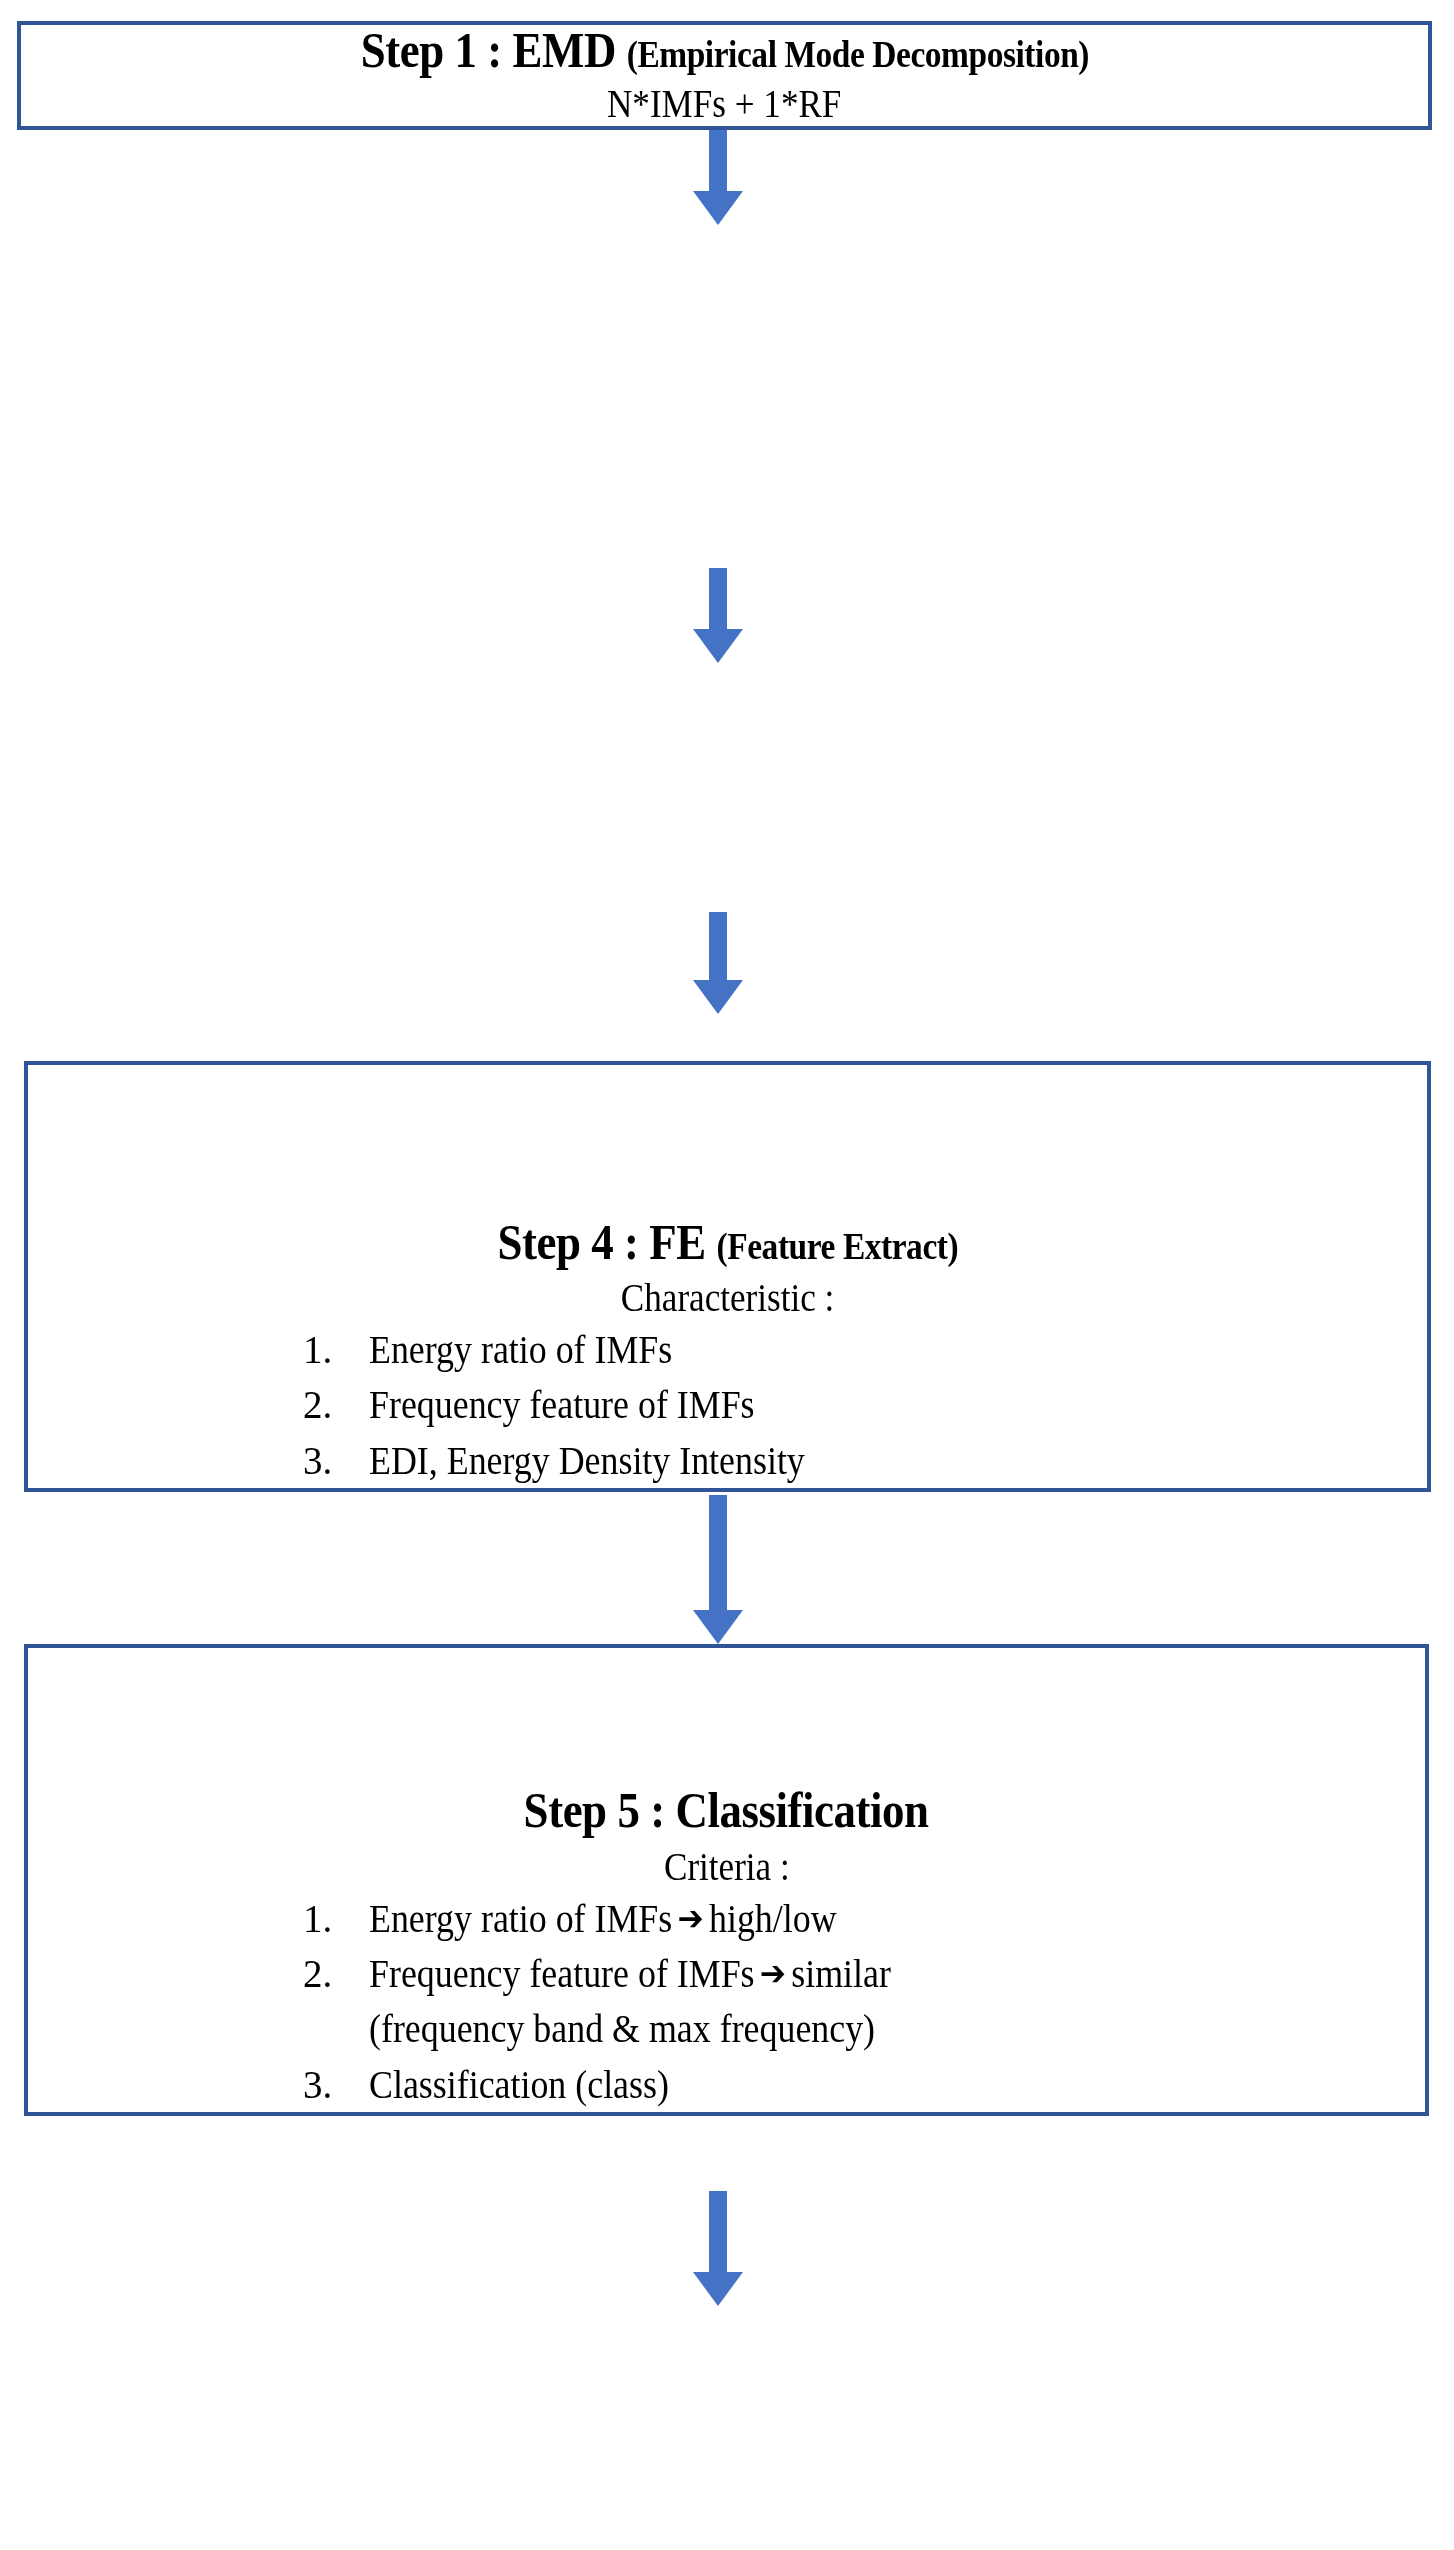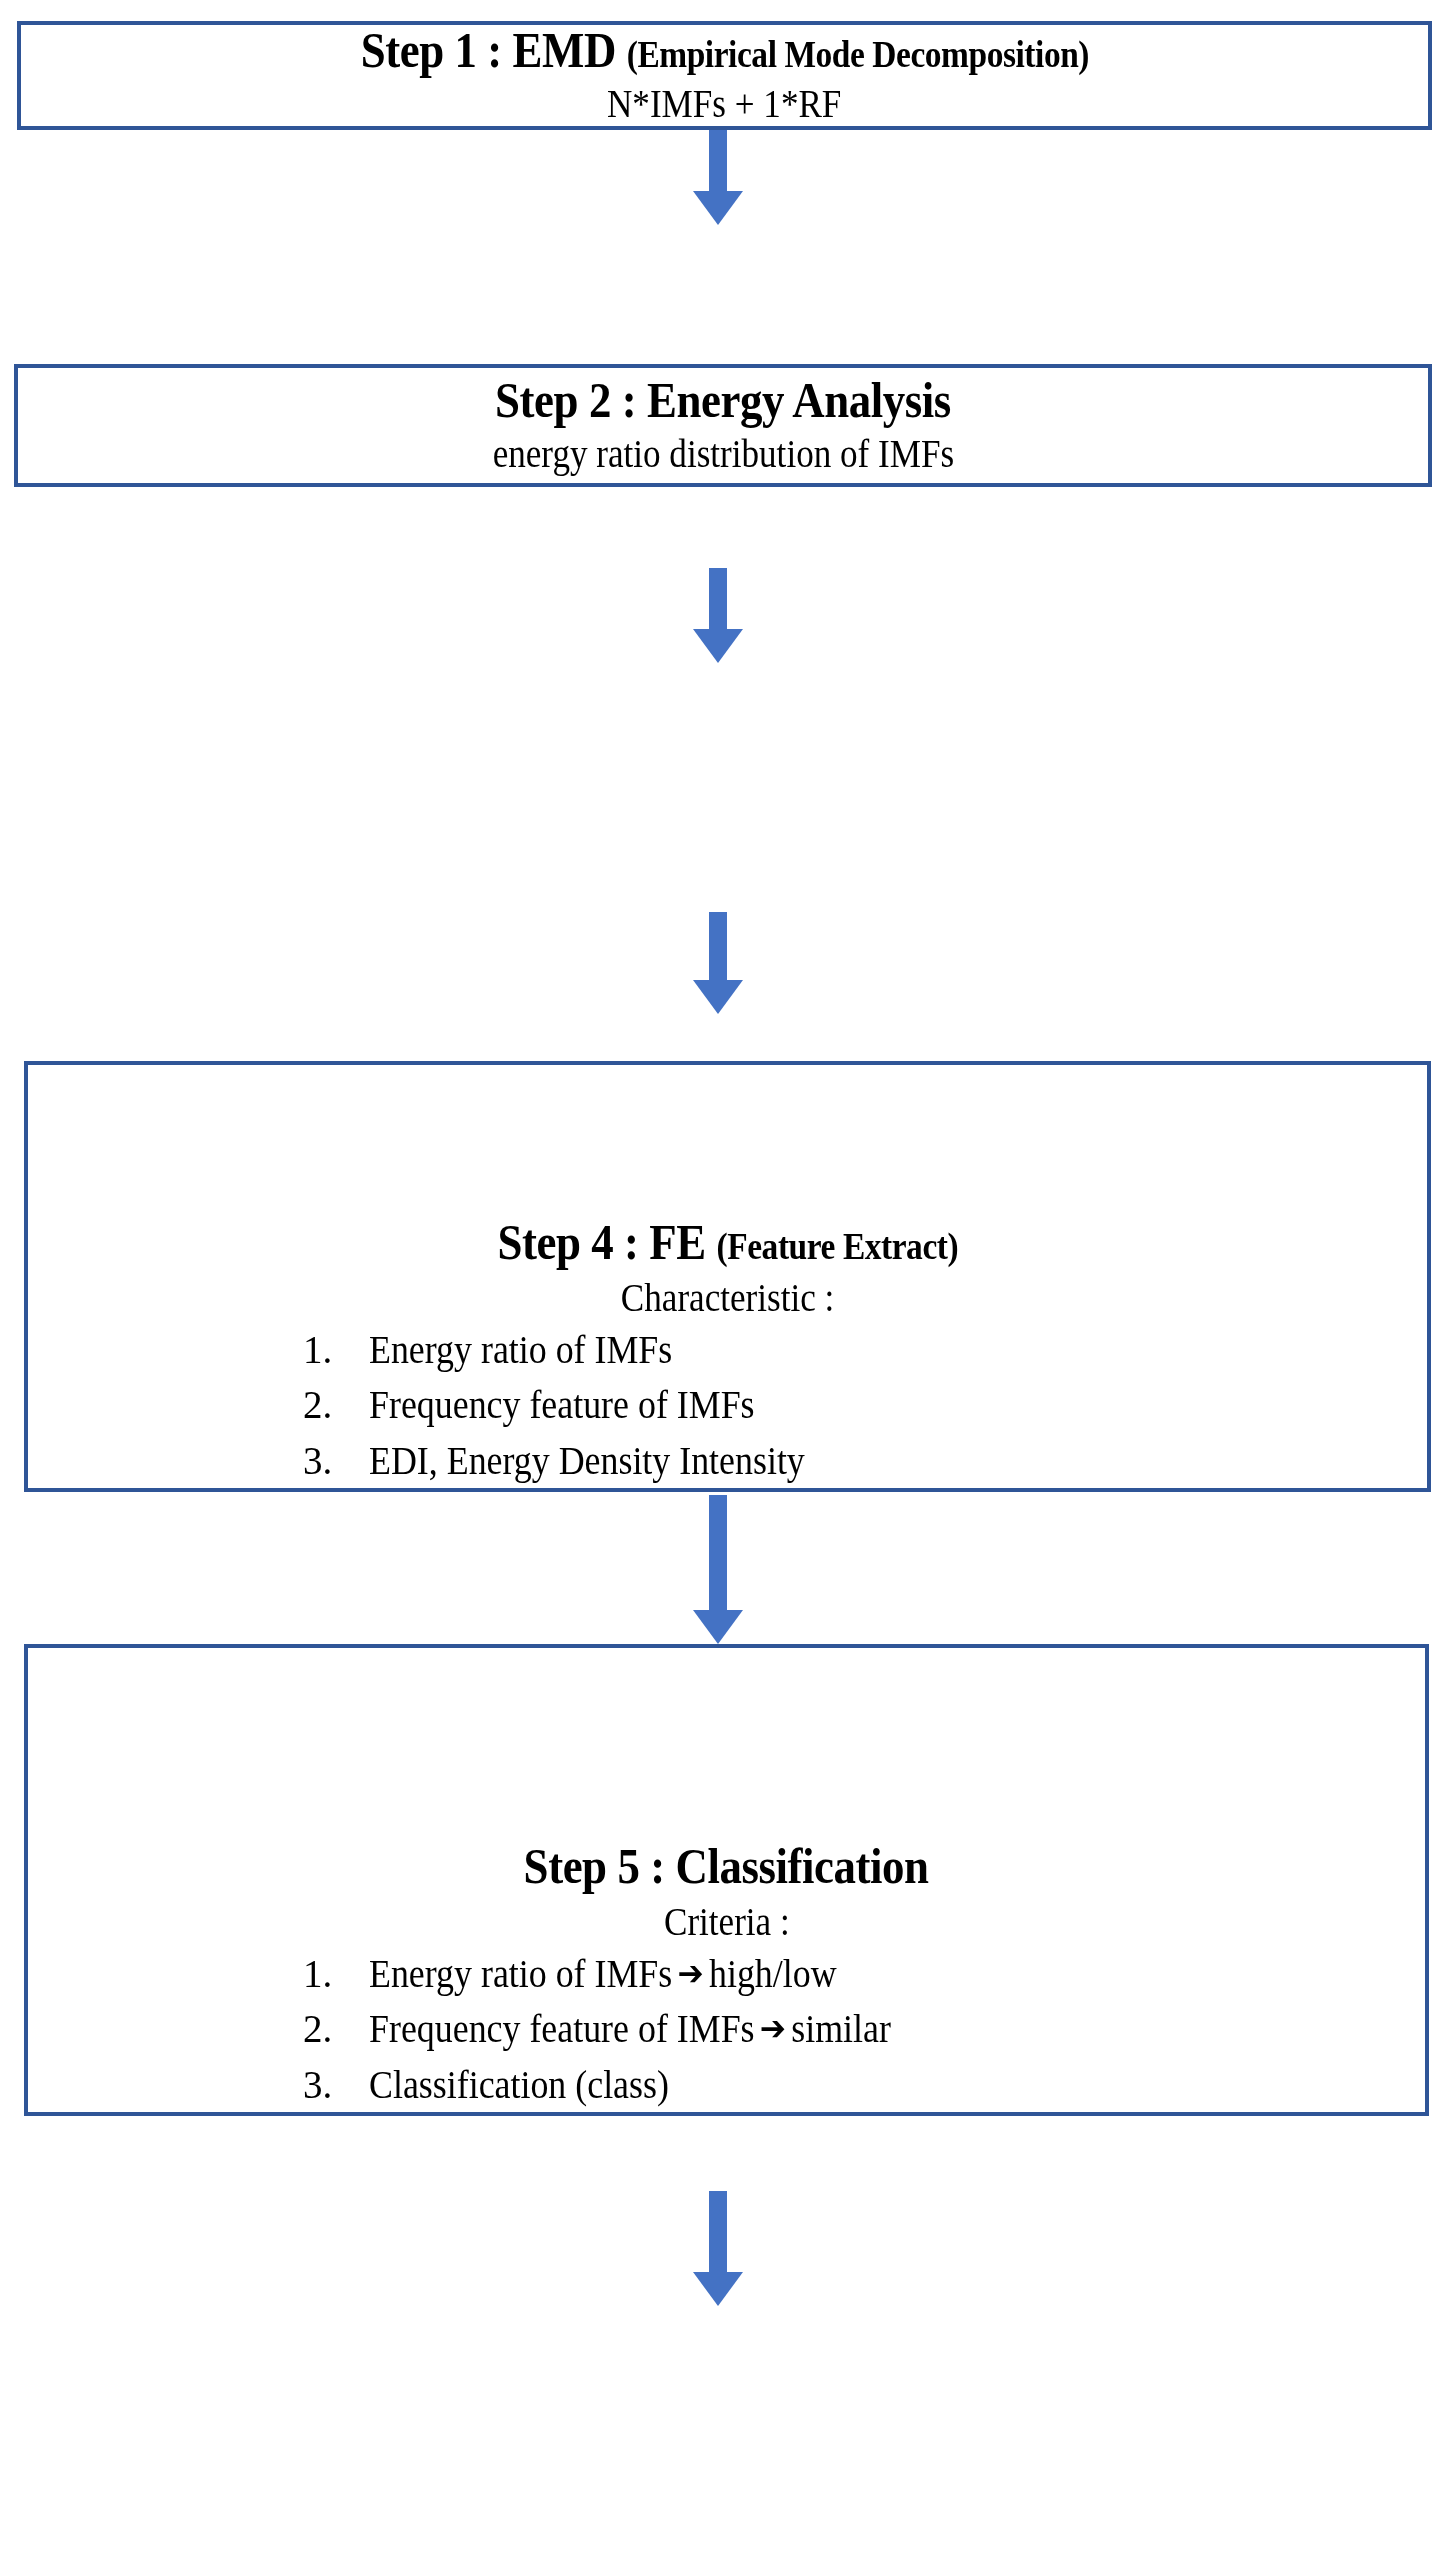--- a/index.html
+++ b/index.html
@@ -147,27 +147,20 @@
       <span class="title-paren">(Empirical Mode Decomposition)</span>
     </div>
     <div class="subtitle-line">N*IMFs + 1*RF</div>
   </div>
 
   <div class="connector" style="left:693px; top:130px; width:49px; height:95px;">
     <div class="shaft" style="height:61px;"></div>
     <div class="head" style="top:61px;"></div>
   </div>
 
-  <div class="step-box" style="left:14px; top:364px; width:1418px; height:123px; top:364px;">
-    <div class="title-line">
-      <span class="title-main">Step 2 : Energy Analysis</span>
-      <span class="title-paren"></span>
-    </div>
-    <div class="subtitle-line">energy ratio distribution of IMFs</div>
-  </div>
 
   <div class="connector" style="left:693px; top:568px; width:49px; height:95px;">
     <div class="shaft" style="height:61px;"></div>
     <div class="head" style="top:61px;"></div>
   </div>
 
 
   <div class="connector" style="left:693px; top:912px; width:49px; height:104px;">
     <div class="shaft" style="height:68px;"></div>
     <div class="head" style="top:68px;"></div>
@@ -212,20 +205,23 @@
         <span class="txt">
           <span>Energy ratio of IMFs</span><span class="arrow-glyph">➔</span><span>high/low</span>
         </span>
       </li>
       <li>
         <span class="num">2.</span>
         <span class="txt">
           <span>Frequency feature of IMFs</span><span class="arrow-glyph">➔</span><span>similar</span>
         </span>
       </li>
+      <li class="cont">
+        <span class="txt">(frequency band &amp; max frequency)</span>
+      </li>
       <li>
         <span class="num">3.</span>
         <span class="txt">Classification (class)</span>
       </li>
     </ul>
   </div>
 
   <div class="connector" style="left:693px; top:2191px; width:49px; height:116px;">
     <div class="shaft" style="height:81px;"></div>
     <div class="head" style="top:81px;"></div>

